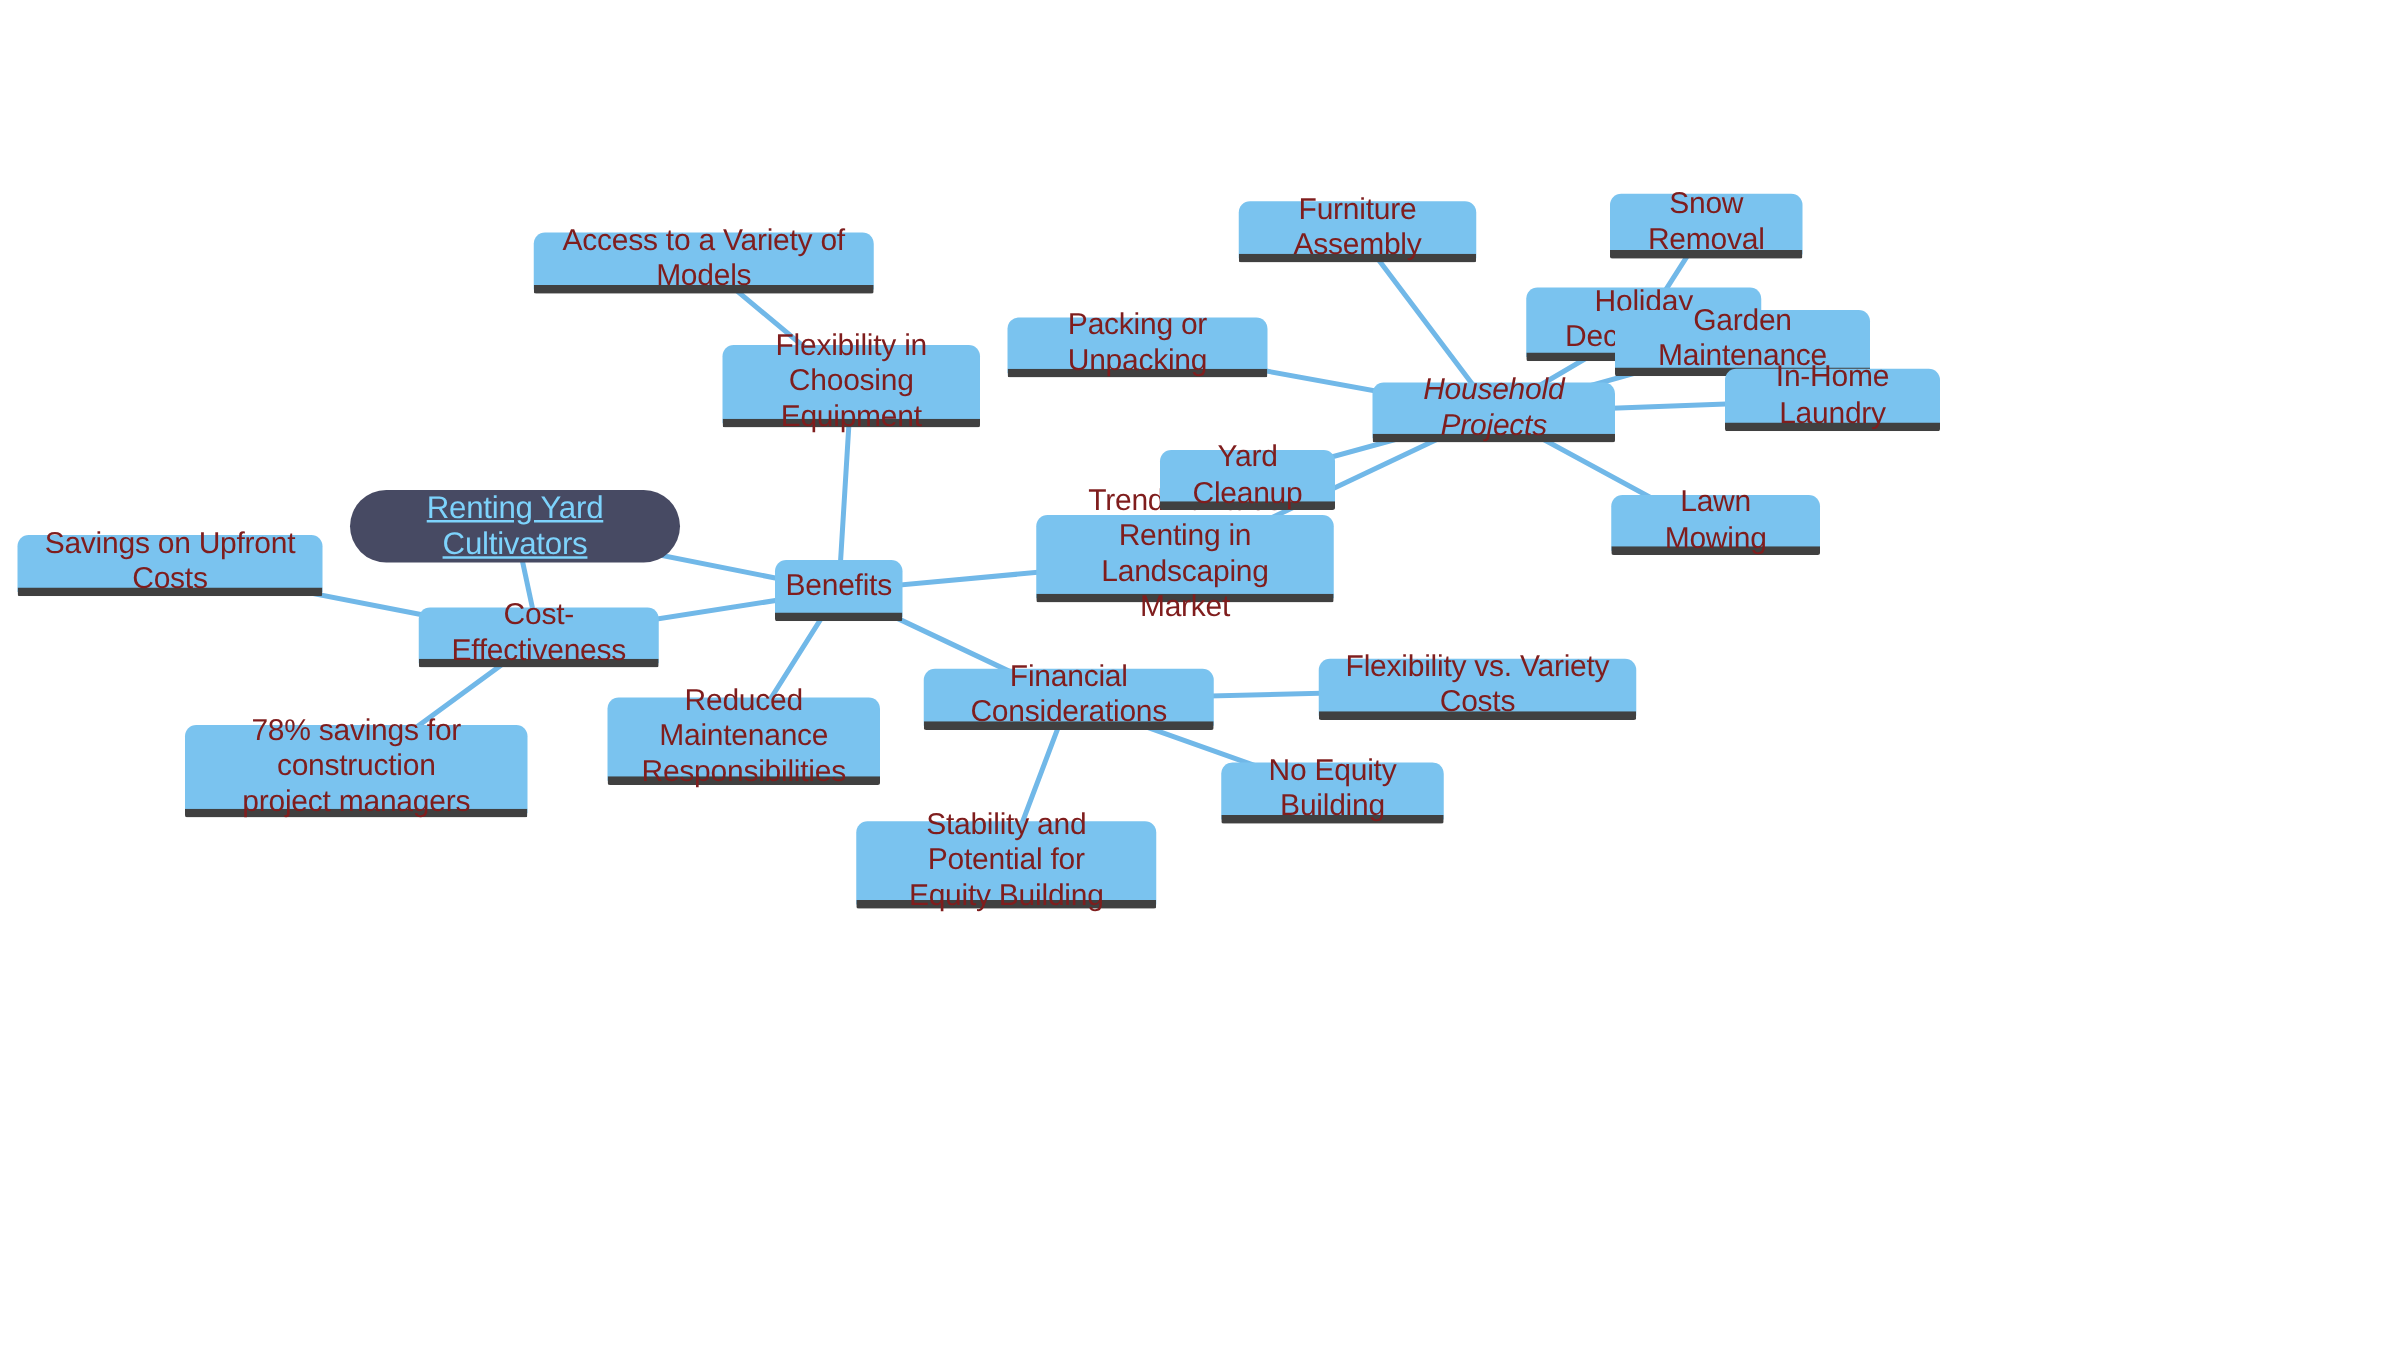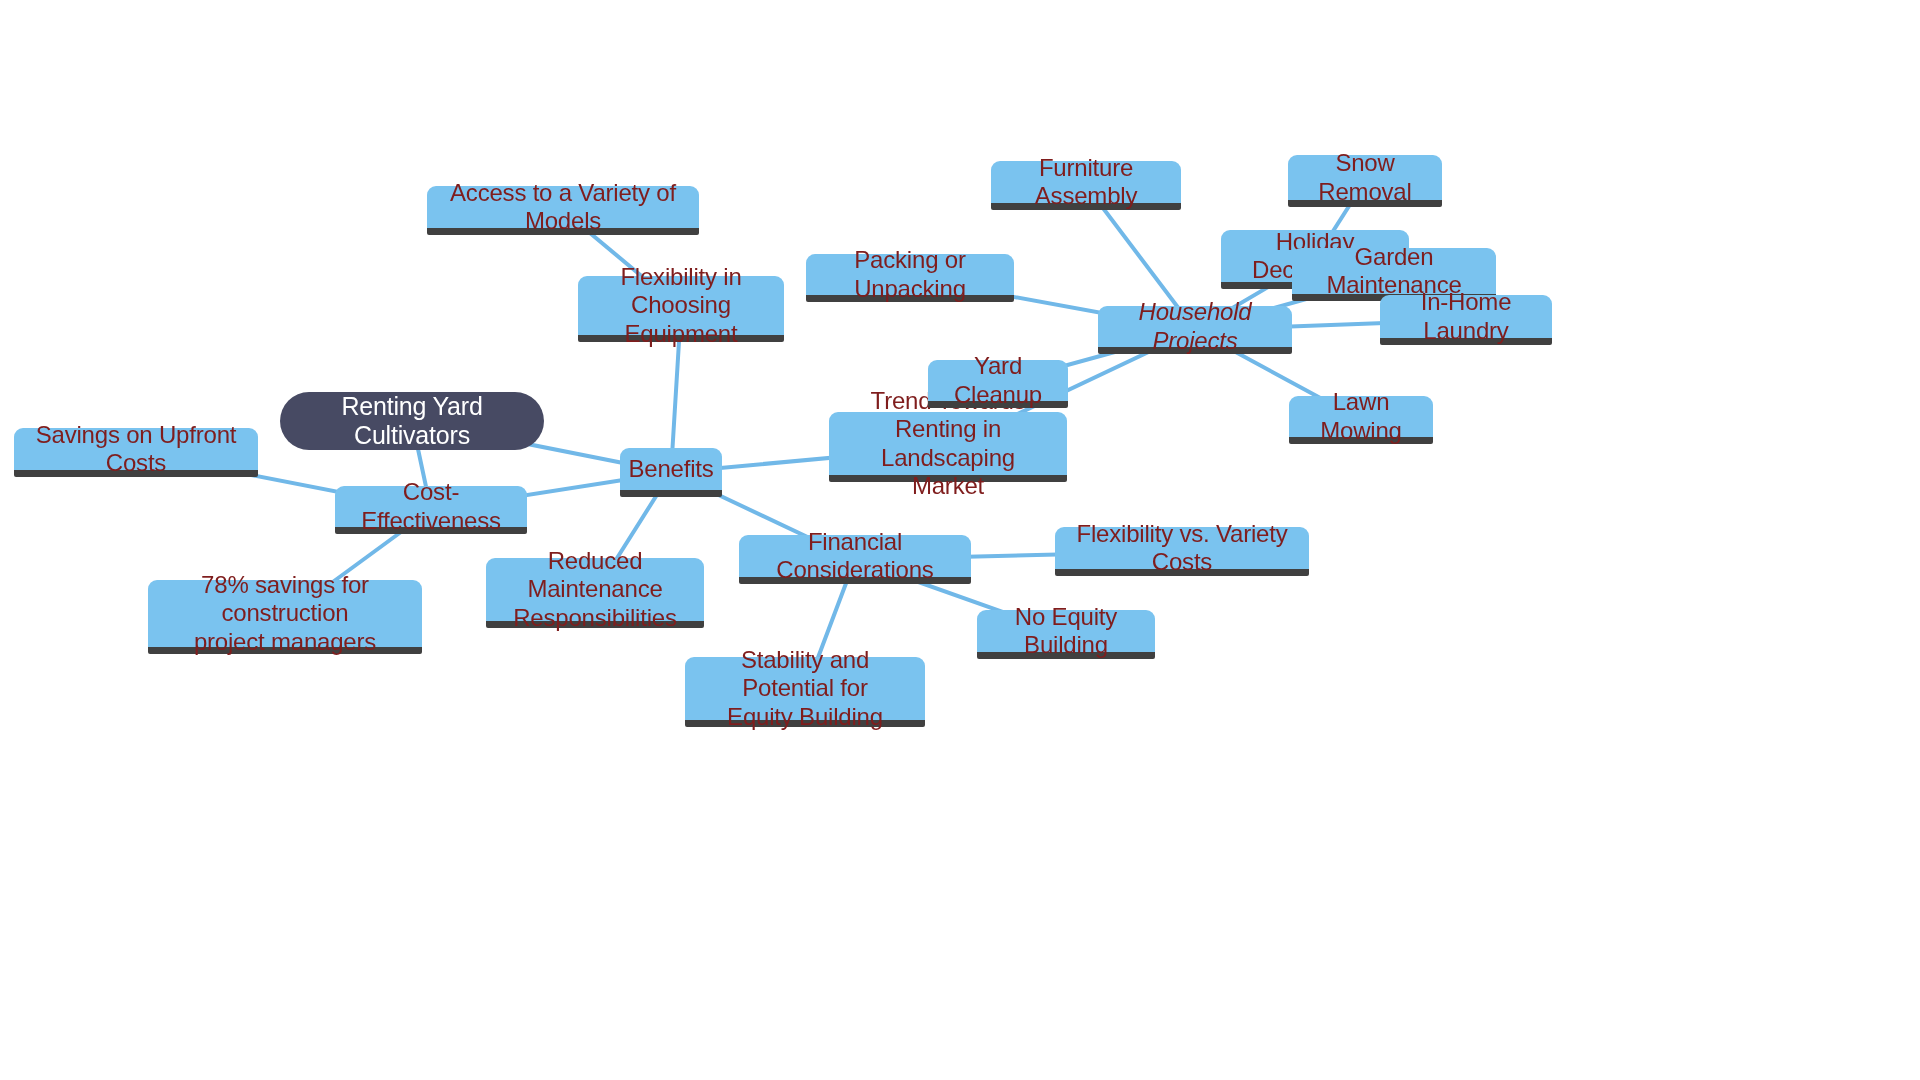--- a/index.html
+++ b/index.html
@@ -40,24 +40,25 @@
     border-bottom: 7px solid #404040;
     border-radius: 9px 9px 2px 2px;
     font-size: 24px;
     line-height: 1.18;
     letter-spacing: -0.2px;
     padding: 4px 16px;
     white-space: pre-line;
   }
   .node.root {
     background: #474a63;
-    color: #ffffff;
+    color: #7dd3fc;
     border-bottom: none;
     border-radius: 40px;
     font-size: 25px;
+    text-decoration: underline;
   }
 </style>
 </head>
 <body>
 
 <div id="canvas">
   <svg id="edge-layer" viewBox="0 0 1920 1080" preserveAspectRatio="none">
       <line x1="412" y1="421" x2="671" y2="472.5" stroke="#71b8e8" stroke-width="4" stroke-linecap="round"></line>
       <line x1="412" y1="421" x2="431" y2="510" stroke="#71b8e8" stroke-width="4" stroke-linecap="round"></line>
       <line x1="431" y1="510" x2="136" y2="452.5" stroke="#71b8e8" stroke-width="4" stroke-linecap="round"></line>
@@ -101,15 +102,15 @@
       <div class="node" style="left: 829px; top: 412px; width: 238px; height: 70px;">Trend Towards Renting in
 Landscaping Market</div>
       <div class="node" style="left: 928px; top: 360px; width: 140px; height: 48px;">Yard Cleanup</div>
       <div class="node" style="left: 1098px; top: 306px; width: 194px; height: 48px; font-style: italic;">Household Projects</div>
       <div class="node" style="left: 991px; top: 161px; width: 190px; height: 49px;">Furniture Assembly</div>
       <div class="node" style="left: 806px; top: 254px; width: 208px; height: 48px;">Packing or Unpacking</div>
       <div class="node" style="left: 1221px; top: 230px; width: 188px; height: 59px;">Holiday Decorations</div>
       <div class="node" style="left: 1288px; top: 155px; width: 154px; height: 52px;">Snow Removal</div>
       <div class="node" style="left: 1292px; top: 248px; width: 204px; height: 53px;">Garden Maintenance</div>
       <div class="node" style="left: 1380px; top: 295px; width: 172px; height: 50px;">In-Home Laundry</div>
-      <div class="node" style="left: 1289px; top: 396px; width: 144px; height: 48px;">Lawn Mowing</div>
+      <div class="node" style="left: 1289px; top: 396px; width: 167px; height: 48px;">Lawn Mowing</div>
     </div>
 </div>
 
 </body></html>

